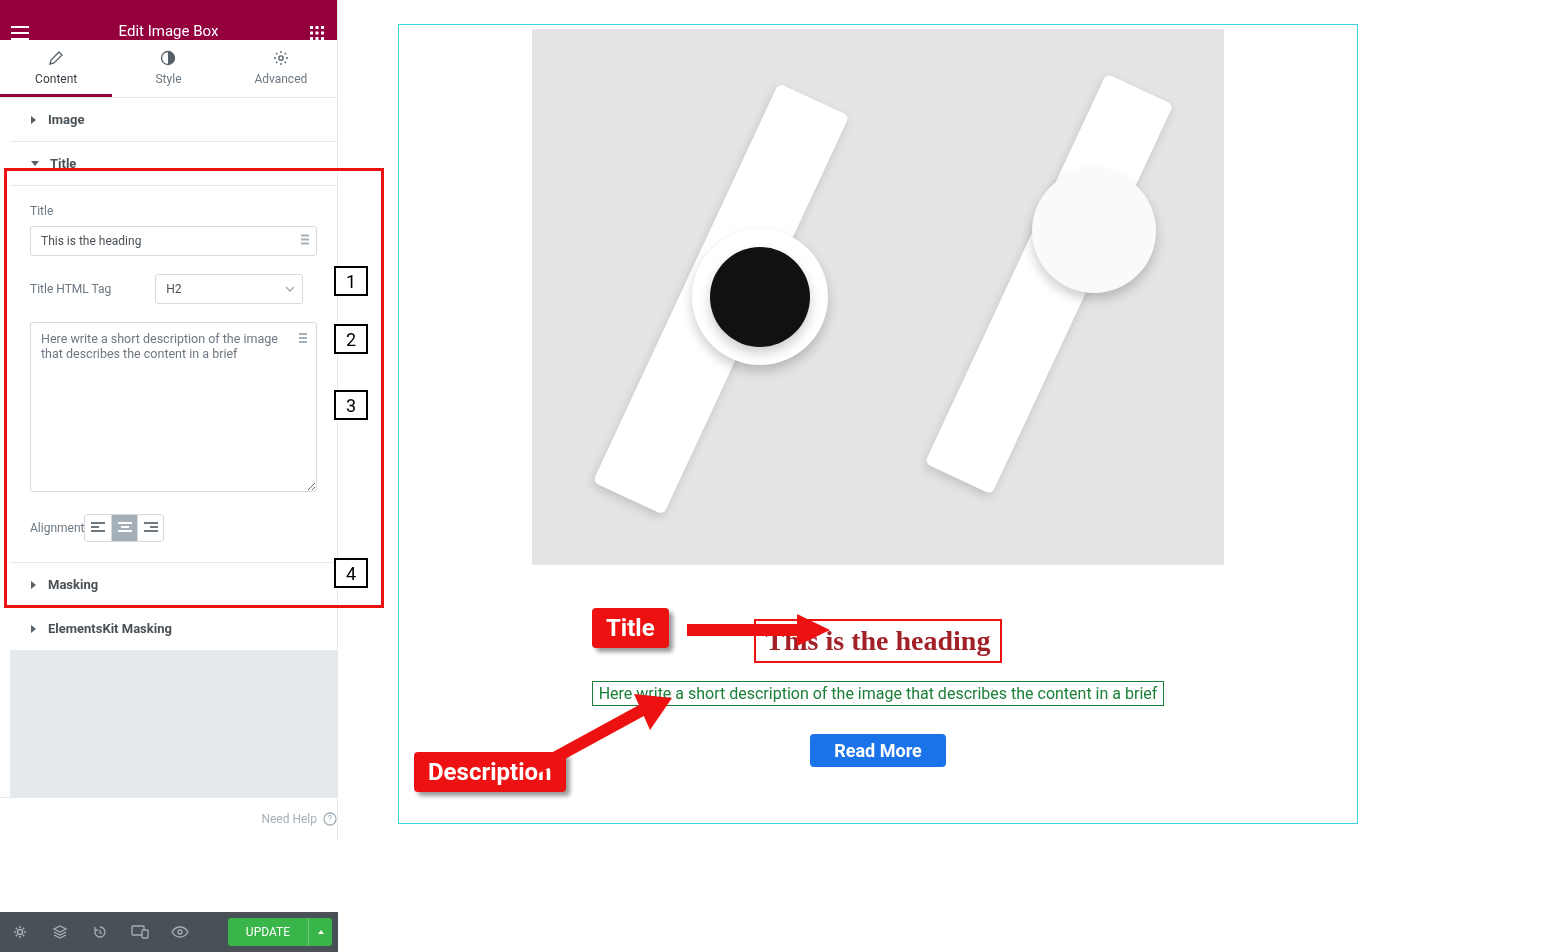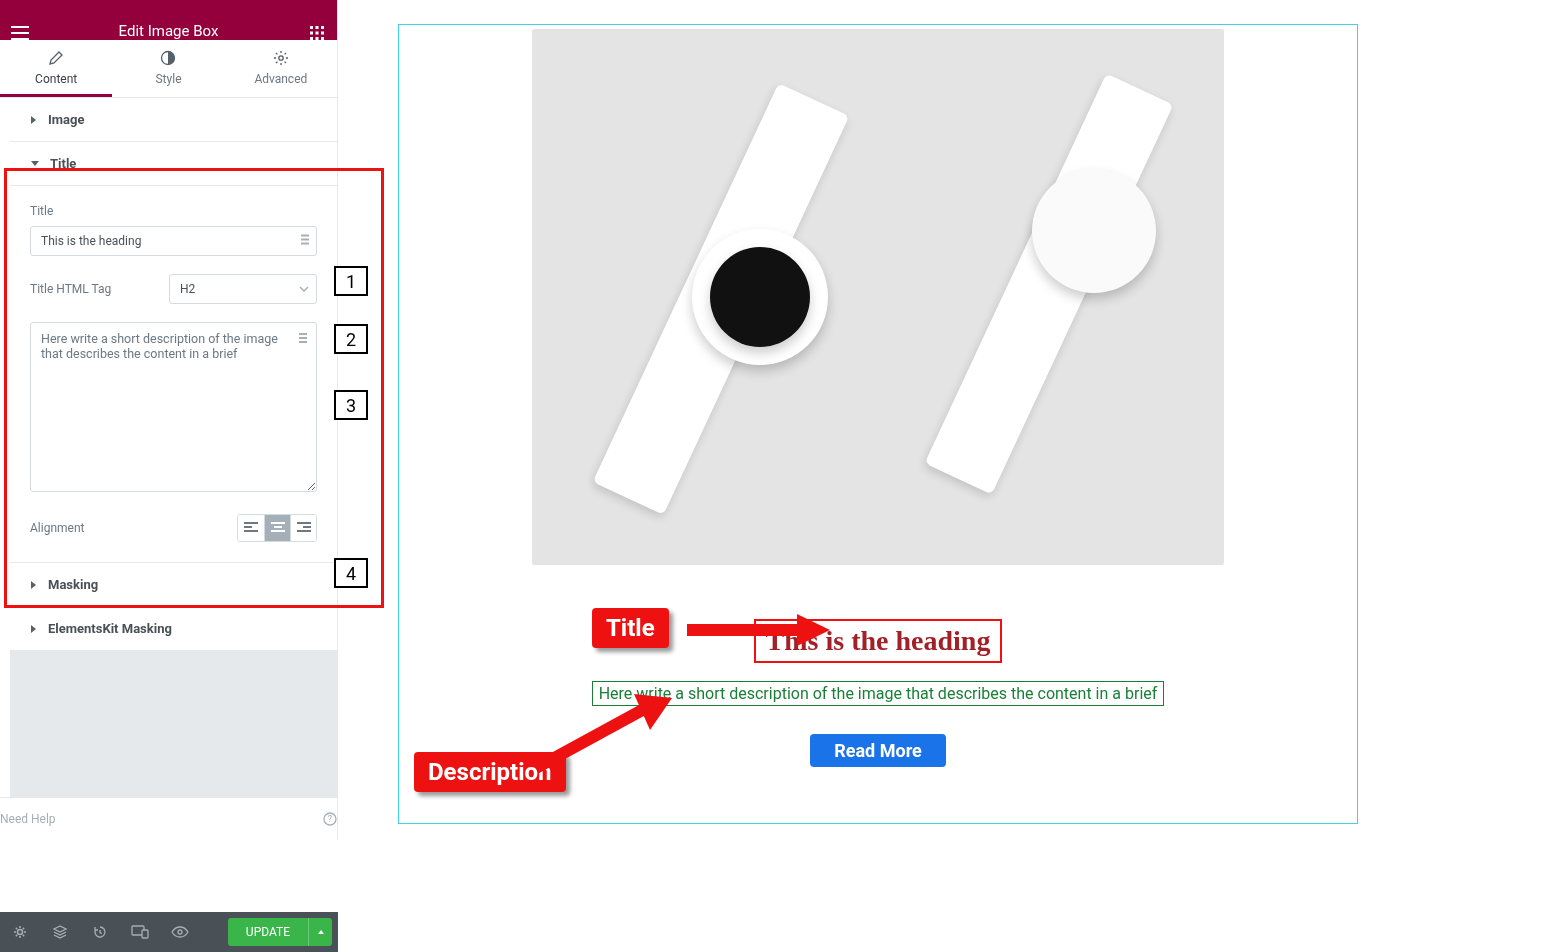--- a/index.html
+++ b/index.html
@@ -10,35 +10,35 @@
   .hdr-ico { width:20px; display:flex; align-items:center; justify-content:center; cursor:pointer; }
   .tabs { display:flex; background:#fff; border-bottom:1px solid #e6e9ec; }
   .tab { flex:1; text-align:center; padding:10px 0 8px; font-size:12px; color:#6d7882; cursor:pointer; }
   .tab.active { color:#393e46; border-bottom:3px solid #93003c; }
   .tab-ico { display:block; margin:0 auto 6px; }
   .sections { flex:1; overflow-y:auto; background:#e6e9ec;margin-left:10px; }
   .section-hd { background:#fff; padding:14px 20px; font-size:13px; font-weight:700; color:#495157; border-bottom:1px solid #e6e9ec; display:flex; align-items:center; gap:10px; cursor:pointer; }
   .section-body { background:#fff; padding:18px 20px 20px; border-bottom:1px solid #e6e9ec; }
   .control { margin-bottom:18px; }
   .control-label { font-size:12px; color:#6d7882; display:block; margin-bottom:8px; }
-  .control-row { display:flex; align-items:center; justify-content:space-between; }
+  .control-row { display:flex; align-items:center; justify-content:flex-start; }
   .ti-wrap { position:relative; }
   .ti { width:100%; height:30px; border:1px solid #d5dadf; border-radius:3px; padding:0 30px 0 10px; font-size:12px; color:#495157; }
   .ti-dyn { position:absolute; right:6px; top:50%; transform:translateY(-50%); color:#a4afb7; }
   .select { width:148px; height:30px; border:1px solid #d5dadf; border-radius:3px; padding:0 26px 0 10px; font-size:12px; color:#495157; background:#fff; appearance:none; }
   .select-wrap { position:relative;padding-left:44px; }
   .select-caret { position:absolute; right:8px; top:50%; transform:translateY(-50%); color:#a4afb7; pointer-events:none; }
   .ta-wrap { position:relative; }
   .ta { width:100%; height:170px; border:1px solid #d5dadf; border-radius:3px; padding:8px 30px 8px 10px; font-size:12.5px; color:#6d7882; resize:vertical; }
   .ta-dyn { position:absolute; right:8px; top:8px; color:#a4afb7; }
   .align-group { display:flex; border:1px solid #d5dadf; border-radius:3px; overflow:hidden; }
   .align-btn { width:26px; height:26px; display:flex; align-items:center; justify-content:center; background:#fff; cursor:pointer; color:#6d7882; }
   .align-btn + .align-btn { border-left:1px solid #d5dadf; }
   .align-btn.on { background:#a4afb7; color:#fff; }
-  .help { text-align:center; font-size:12px; color:#a4afb7; padding:14px 0; background:#fff; border-top:1px solid #e6e9ec; display:flex; align-items:center; justify-content:space-between; gap:6px;}
+  .help { text-align:center; font-size:12px; color:#a4afb7; padding:14px 0; background:#fff; border-top:1px solid #e6e9ec; display:flex; align-items:center; justify-content:flex-end; gap:6px;}
   .ftr { position:absolute; left:0; bottom:0; width:338px; height:40px; background:#495157; display:flex; align-items:center; }
   .ftr-ico { width:40px; height:40px; display:flex; align-items:center; justify-content:center; color:#a4afb7; cursor:pointer; }
   .update-grp { margin-left:auto; display:flex; height:28px; margin-right:6px; }
   .update-btn { background:#39b54a; color:#fff; font-size:12px; font-weight:400; border:none; padding:0 18px; border-radius:3px 0 0 3px; cursor:pointer; }
   .update-caret { background:#39b54a; color:#fff; border:none; width:24px; border-left:1px solid rgba(255,255,255,.25); border-radius:0 3px 3px 0; cursor:pointer; display:flex; align-items:center; justify-content:center;}
   .canvas { position:absolute; left:398px; top:24px; width:960px; height:800px; border:1px solid #3fd3e6; }
   .prod-img { margin:4px auto 0; width:692px; height:536px; background:#e4e4e4; position:relative; border-radius:2px; overflow:hidden; }
   .watch { position:absolute; }
   .strap { position:absolute; background:#fff; border-radius:6px; transform:rotate(25deg); box-shadow:0 4px 10px rgba(0,0,0,.15);}
   .face { position:absolute; border-radius:50%; box-shadow:0 6px 12px rgba(0,0,0,.2);}

